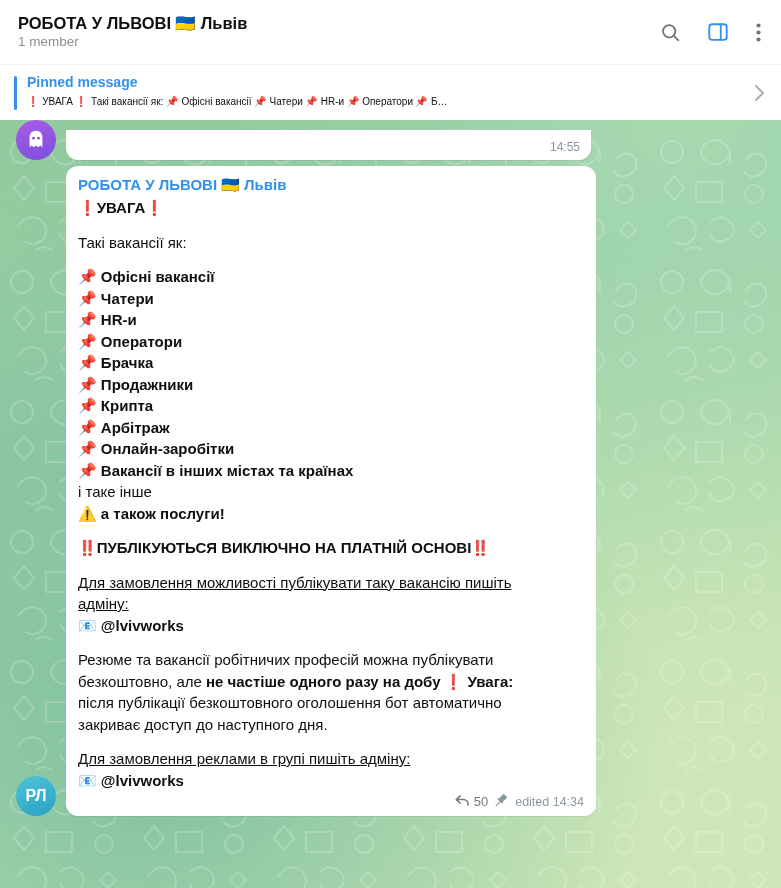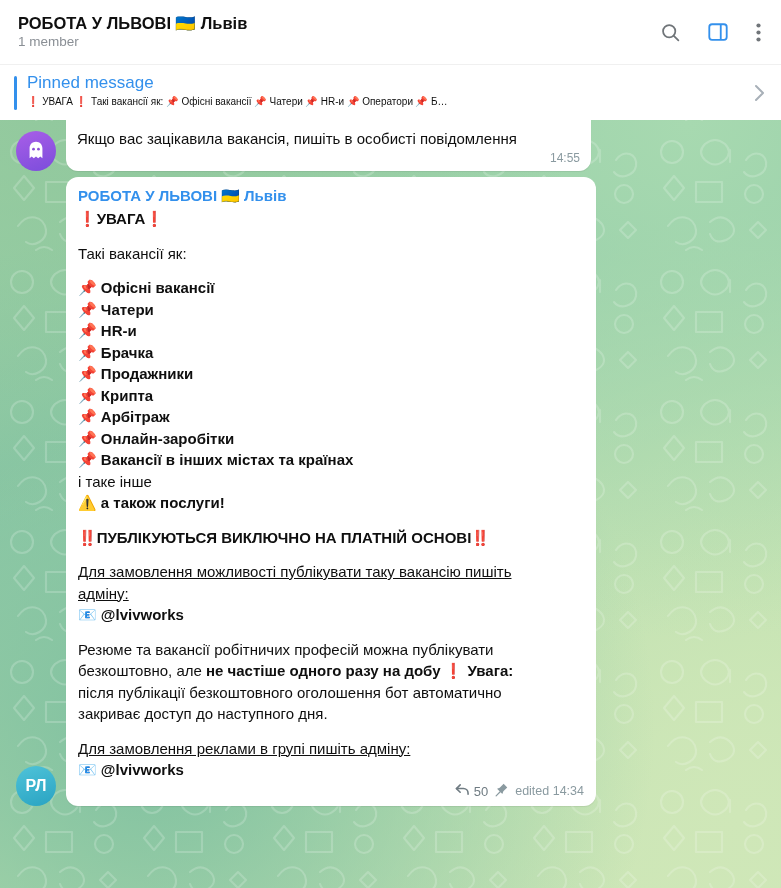--- a/index.html
+++ b/index.html
@@ -62,21 +62,21 @@
     border-top: 1px solid #f0f0f0;
     z-index: 9;
     display: flex; align-items: center;
     padding: 0 8px 0 14px;
   }
   #pinned-bar {
     width: 3px; height: 34px; border-radius: 2px; background: #3390ec; flex: 0 0 auto;
     margin-right: 10px;
   }
   #pinned-texts { flex: 1 1 auto; min-width: 0; }
-  .pinned-title { font-size: 17px; color: #3390ec; font-weight: normal; line-height: 17px; }
+  .pinned-title { font-size: 14px; color: #3390ec; font-weight: bold; line-height: 17px; }
   .pinned-text {
     font-size: 10px; color: #0f0f0f; line-height: 19px; margin-top: 1px;
     white-space: nowrap; overflow: hidden; text-overflow: ellipsis;
   }
   #pinned-arrow { flex: 0 0 auto; width: 28px; display:flex; justify-content:center; color:#a8b0b8; }
 
   
   #messages {
     position: absolute; top: 120px; left: 0; right: 0; bottom: 0;
     z-index: 5;
@@ -214,40 +214,40 @@
 
   <div class="msg-row" id="msg-top">
     <div class="avatar ghost">
       <svg width="22" height="22" viewBox="0 0 24 24" fill="#ffffff">
         <path d="M12 2c-4.1 0-7 3.1-7 7v11l2.3-2 2.3 2 2.4-2 2.4 2 2.3-2 2.3 2V9c0-3.9-2.9-7-7-7z"></path>
         <circle cx="9.3" cy="10" r="1.5" fill="#8b4fd6"></circle>
         <circle cx="14.7" cy="10" r="1.5" fill="#8b4fd6"></circle>
       </svg>
     </div>
     <div class="bubble">
-      <div class="msg-line">Якщо вас зацікавила вакансія, пишіть в особисті повідомлення</div>
       <div class="meta">
         <span>14:55</span>
       </div>
     </div>
   </div>
 
   <div class="msg-row" id="msg-main">
     <div class="avatar rl">РЛ</div>
     <div class="bubble">
       <div class="fwd-title">РОБОТА У ЛЬВОВІ 🇺🇦 Львів</div>
 
       <div class="body-text">
         <p class="bold">❗УВАГА❗</p>
         <div class="spacer"></div>
         <p>Такі вакансії як:</p>
         <div class="spacer"></div>
         <p class="list-item bold">📌 Офісні вакансії</p>
         <p class="list-item bold">📌 Чатери</p>
         <p class="list-item bold">📌 HR-и</p>
+        <p class="list-item bold">📌 Оператори</p>
         <p class="list-item bold">📌 Брачка</p>
         <p class="list-item bold">📌 Продажники</p>
         <p class="list-item bold">📌 Крипта</p>
         <p class="list-item bold">📌 Арбітраж</p>
         <p class="list-item bold">📌 Онлайн-заробітки</p>
         <p class="list-item bold">📌 Вакансії в інших містах та країнах</p>
         <p>і таке інше</p>
         <p class="bold">⚠️ а також послуги!</p>
         <div class="spacer"></div>
         <p class="big-warn">‼️ПУБЛІКУЮТЬСЯ ВИКЛЮЧНО НА ПЛАТНІЙ ОСНОВІ‼️</p>

